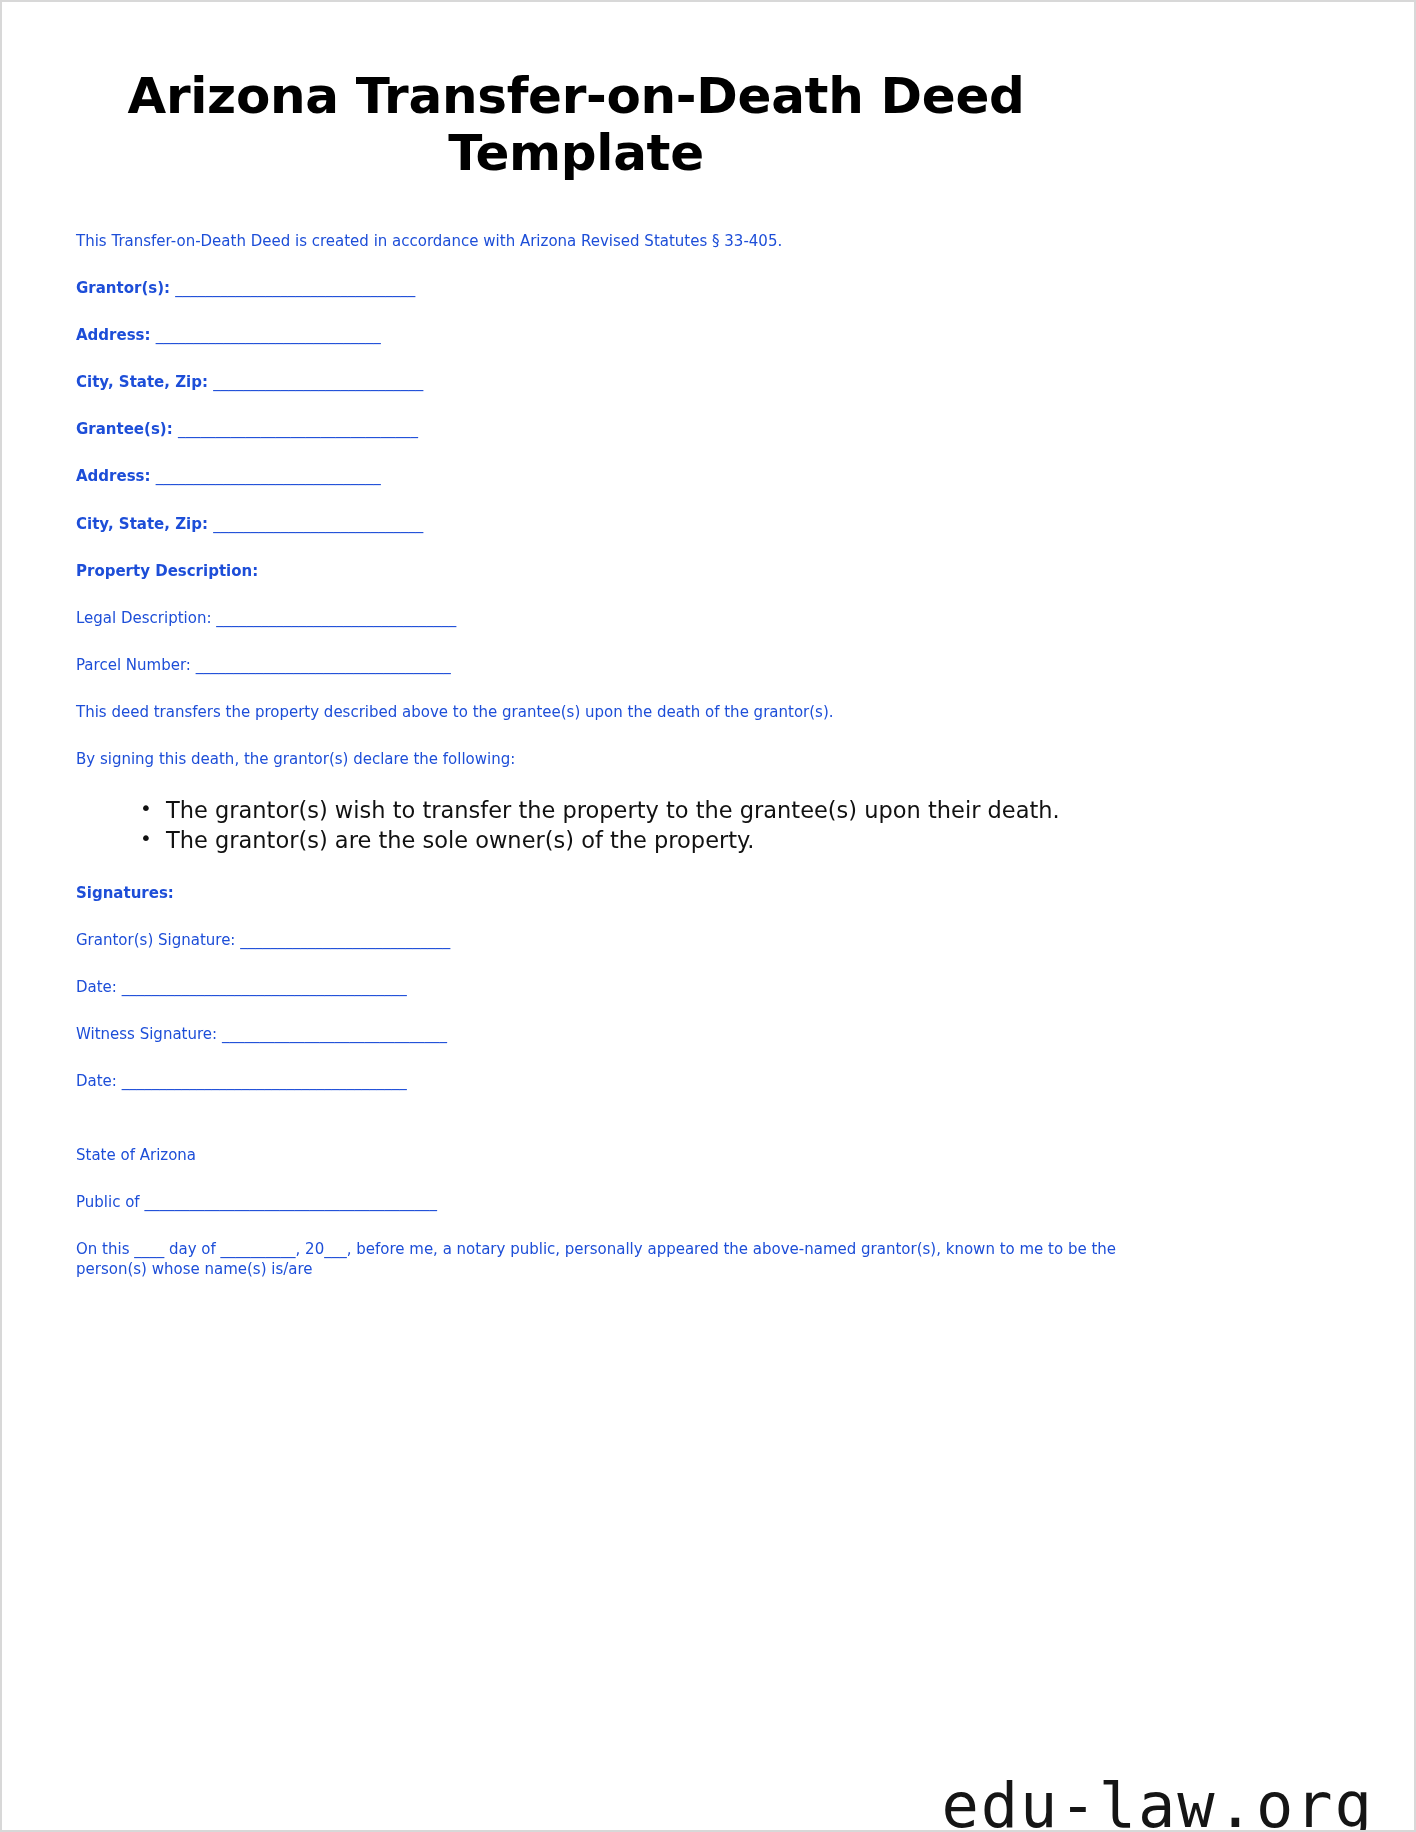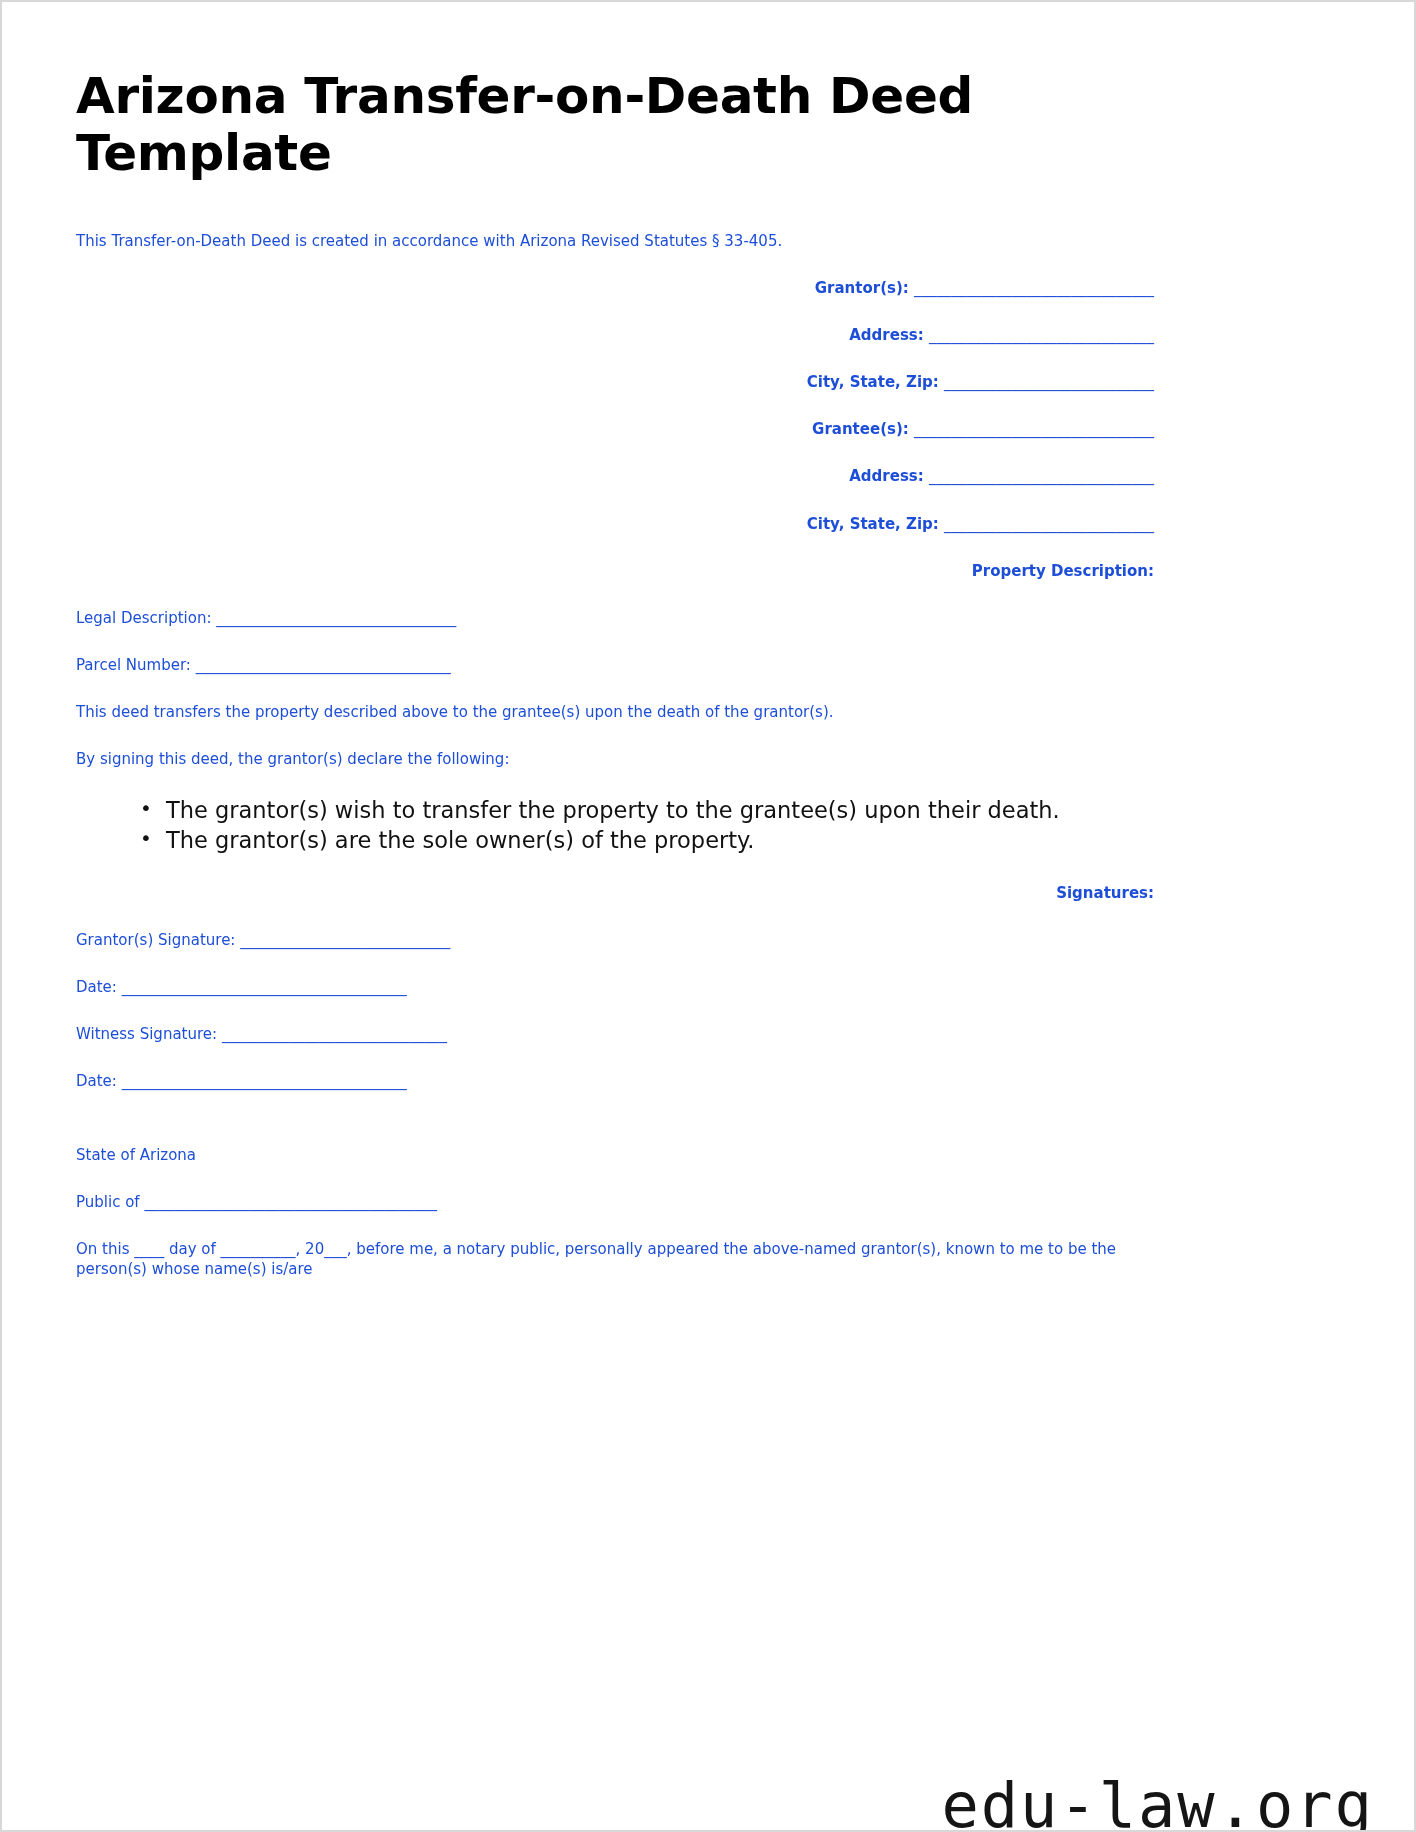--- a/index.html
+++ b/index.html
@@ -29,33 +29,33 @@
   }
   .doc-title {
     font-family: "DejaVu Sans", "Liberation Sans", sans-serif;
     font-weight: bold;
     font-size: 50px;
     line-height: 1.13;
     color: #000000;
     letter-spacing: -0.3px;
     margin: 0 0 0 0;
     width: 1000px;
+    text-align: center;
   }
   .para {
     font-family: "DejaVu Sans", "Liberation Sans", sans-serif;
     font-weight: normal;
     font-size: 15px;
     line-height: 1.34;
     color: #1d4ed8;
     margin: 0;
     width: 1078px;
   }
   .para.bold {
     font-weight: bold;
-    text-align: right;
   }
   .gap-intro { height: 50px; }
   .gap { height: 27px; }
   .gap-bul { height: 27px; }
   .blank {
     font-family: "DejaVu Sans", "Liberation Sans", sans-serif;
     font-weight: normal;
     letter-spacing: 0px;
     white-space: pre;
   }
@@ -139,21 +139,21 @@
     <div class="gap"></div>
 
     <p class="para"><span>Parcel Number: </span><span class="blank">__________________________________</span></p>
 
     <div class="gap"></div>
 
     <p class="para">This deed transfers the property described above to the grantee(s) upon the death of the grantor(s).</p>
 
     <div class="gap"></div>
 
-    <p class="para">By signing this deed, the grantor(s) declare the following:</p>
+    <p class="para">By signing this death, the grantor(s) declare the following:</p>
 
     <div class="gap-bul"></div>
 
     <ul class="bullets">
       <li>The grantor(s) wish to transfer the property to the grantee(s) upon their death.</li>
       <li>The grantor(s) are the sole owner(s) of the property.</li>
     </ul>
 
     <div class="gap-bul"></div>
 

